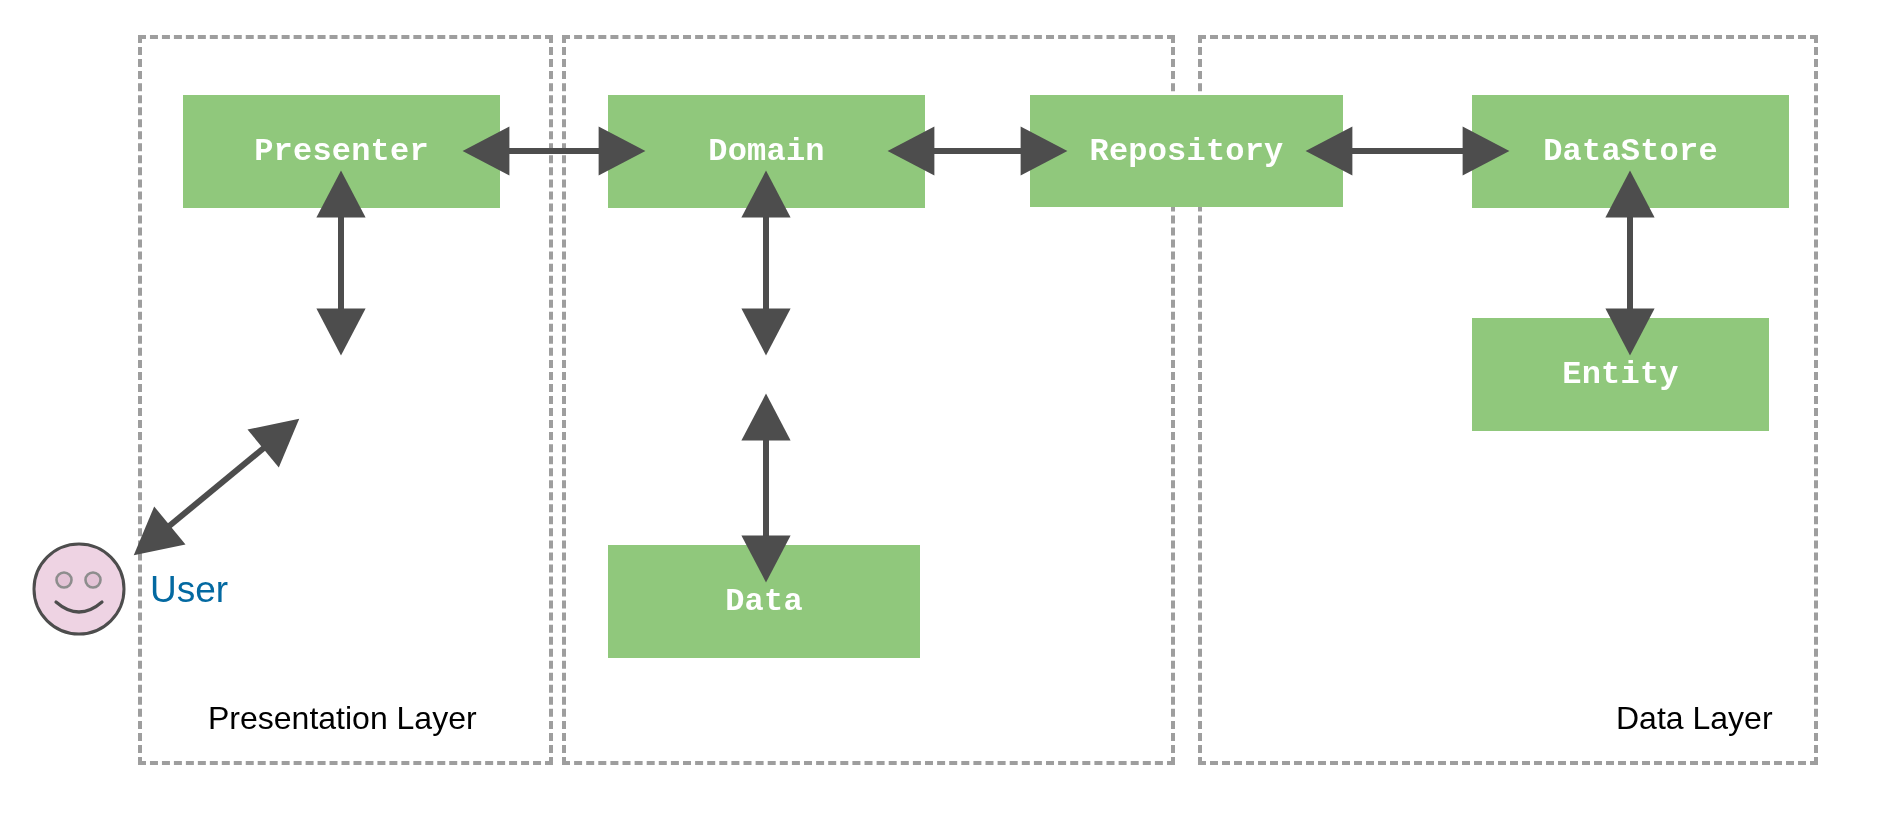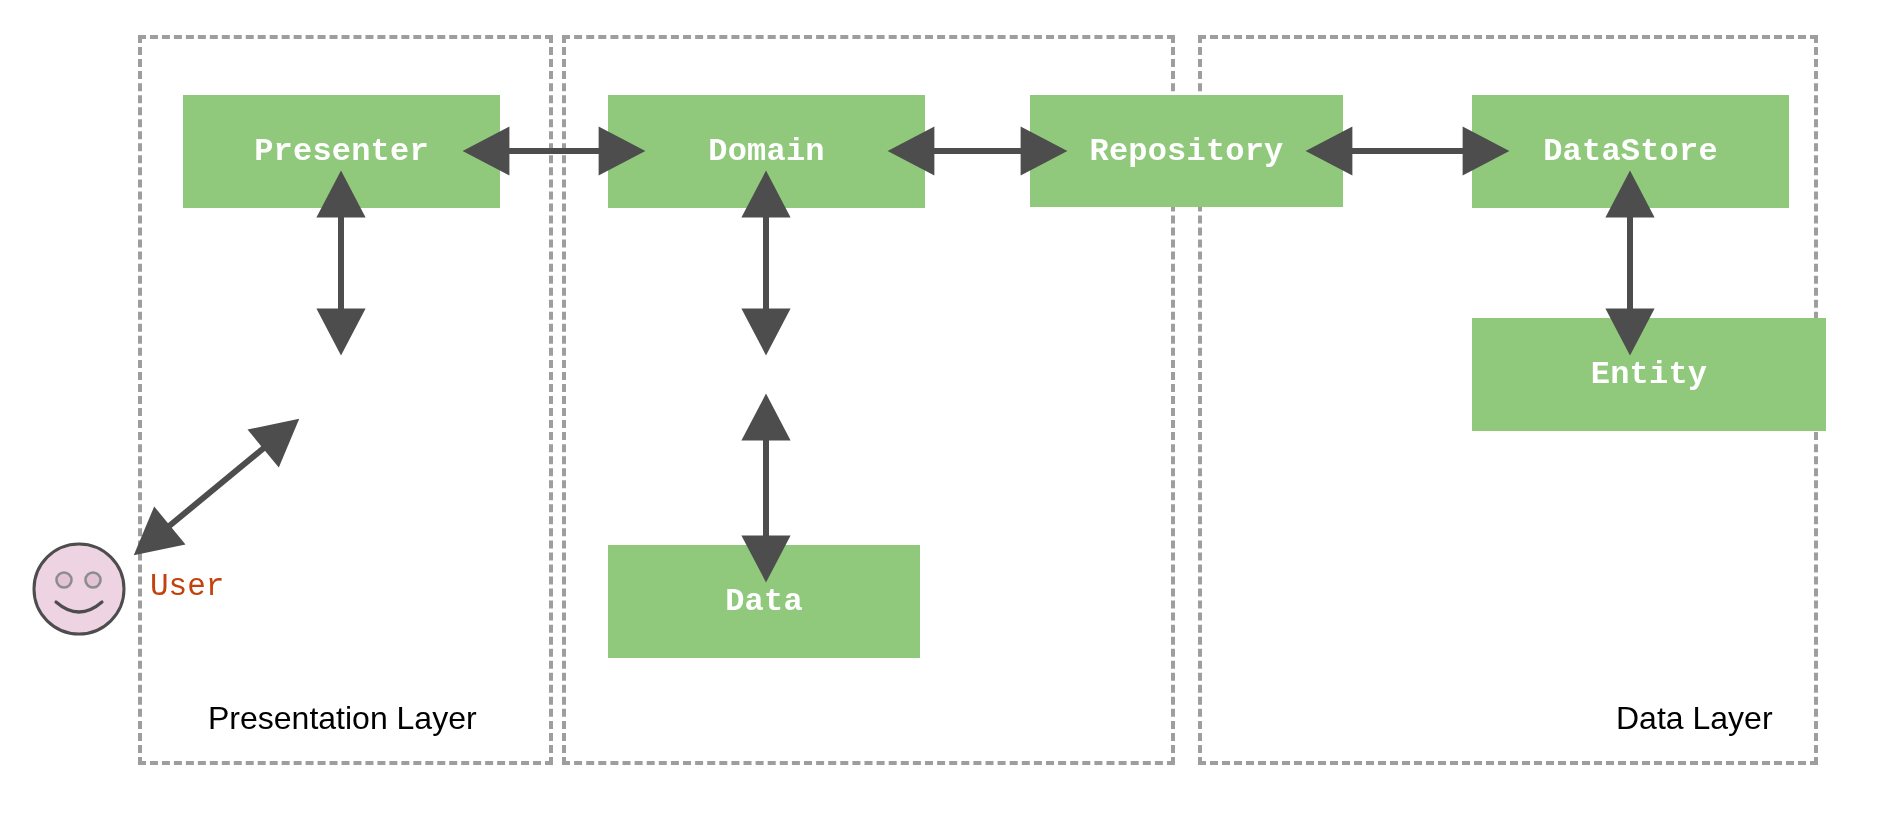--- a/index.html
+++ b/index.html
@@ -59,23 +59,23 @@
     font-family: Liberation Mono, monospace;
     letter-spacing: 0.2px;
     white-space: nowrap;
   }
   .user-face {
     position: absolute;
     z-index: 6;
   }
   .user-text {
     position: absolute;
-    font-size: 31px;
-    color: #c2410c;
-    font-family: Liberation Mono, monospace;
+    font-size: 37px;
+    color: #0369a1;
+    font-family: Liberation Sans, sans-serif;
     z-index: 6;
     white-space: nowrap;
   }
 </style>
 </head>
 <body>
 
 <div id="stage">
 
   <div class="layer-box" style="left:138px; top:35px; width:415px; height:730px;"></div>
@@ -124,21 +124,21 @@
   </div>
 
   <div class="node-box" style="left:1030px; top:95px; width:313px; height:112px;">
     <span class="node-label">Repository</span>
   </div>
 
   <div class="node-box" style="left:1472px; top:95px; width:317px; height:113px;">
     <span class="node-label">DataStore</span>
   </div>
 
-  <div class="node-box" style="left:1472px; top:318px; width:354px; height:113px;">
+  <div class="node-box" style="left:1472px; top:318px; width:297px; height:113px;">
     <span class="node-label">Entity</span>
   </div>
 
   <svg class="user-face" style="left:29px; top:539px;" width="100" height="100" viewBox="0 0 100 100" xmlns="http://www.w3.org/2000/svg">
     <circle cx="50" cy="50" r="45" fill="#eed3e3" stroke="#4d4d4d" stroke-width="3"></circle>
     <circle cx="35" cy="41" r="7.5" fill="#e3c3d6" stroke="#8d8d8d" stroke-width="2.6"></circle>
     <circle cx="64" cy="41" r="7.5" fill="#e3c3d6" stroke="#8d8d8d" stroke-width="2.6"></circle>
     <path d="M 27,63 Q 50,83 73,63" fill="none" stroke="#4d4d4d" stroke-width="3.2" stroke-linecap="round"></path>
   </svg>
 

